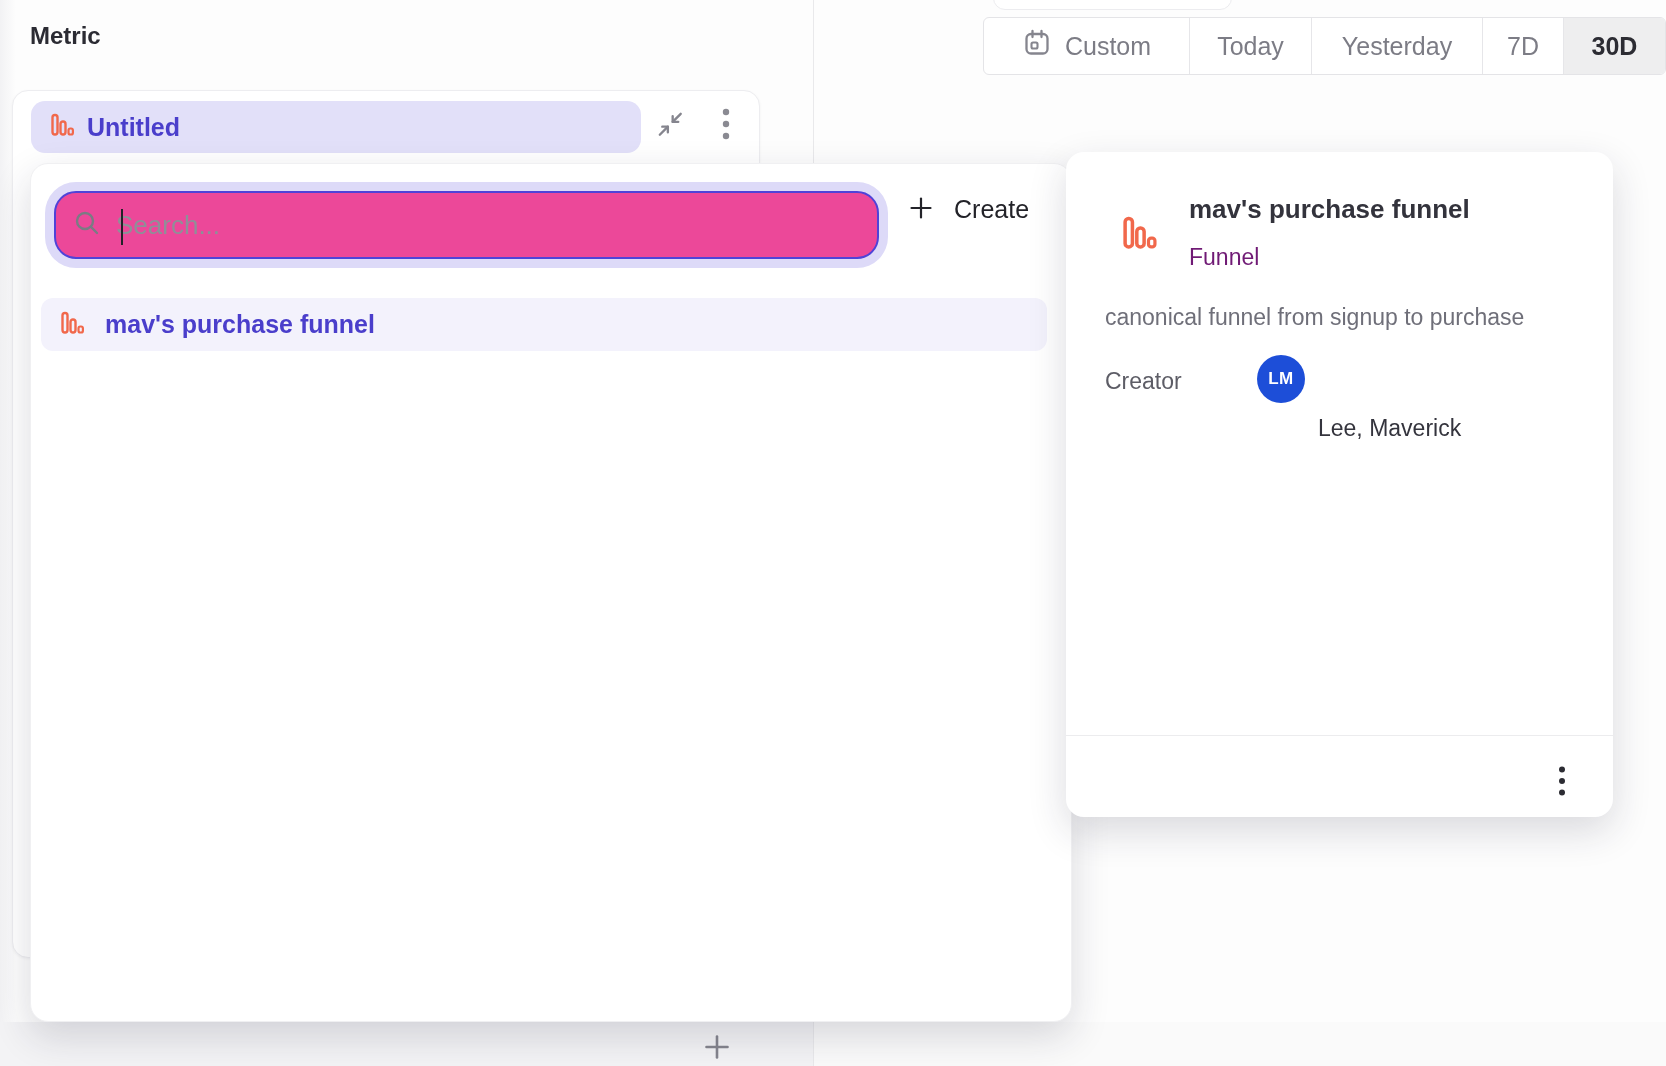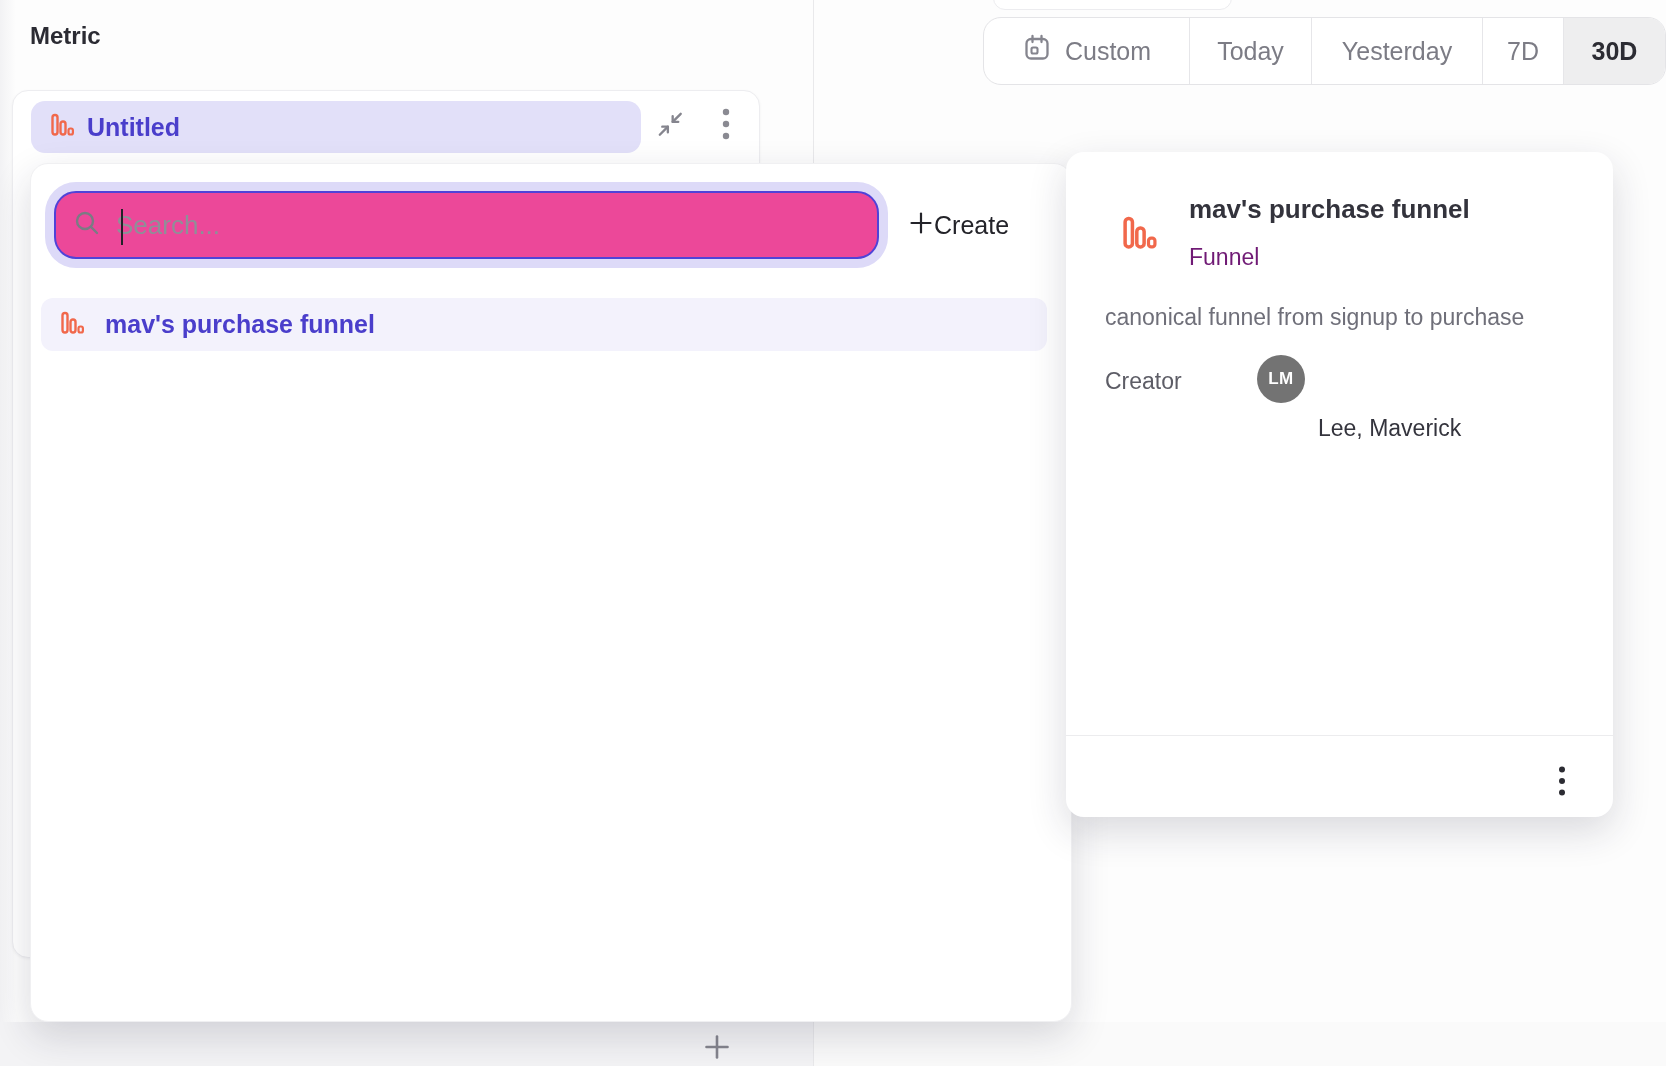--- a/index.html
+++ b/index.html
@@ -16,22 +16,22 @@
   .top-artifact{ position:absolute; left:993px; top:-14px; width:239px; height:24px;
     background:#ffffff; border:1px solid #ececef; border-radius:12px; z-index:1; }
 
   
   .metric-label{ position:absolute; left:30px; top:22px; font-size:24px; font-weight:700; color:#2b2b33; z-index:2; }
   .filter-label{ position:absolute; left:40px; top:974px; font-size:24px; font-weight:400; color:#55555e; z-index:2;text-align:center; }
   .filter-add{ position:absolute; left:698px; top:1030px; width:38px; height:38px; display:flex;
     align-items:center; justify-content:center; z-index:2; cursor:pointer; }
 
   
-  .date-control{ position:absolute; left:983px; top:17px; right:0; height:68px; background:#ffffff;
-    border:1px solid #e4e4e7; border-radius:18px; display:flex; overflow:hidden; z-index:2; }
+  .date-control{ position:absolute; left:983px; top:17px; right:0; height:58px; background:#ffffff;
+    border:1px solid #e4e4e7; border-radius:6px; display:flex; overflow:hidden; z-index:2; }
   .date-seg{ display:flex; align-items:center; justify-content:center; gap:13px; height:100%;
     border-right:1px solid #e6e6e9; color:#7c7c85; font-size:25px; cursor:pointer; white-space:nowrap; }
   .date-seg:last-child{ border-right:none; }
   .seg-custom{ width:206px; } .seg-today{ width:122px; } .seg-yesterday{ width:171px; }
   .seg-7d{ width:81px; } .seg-30d{ flex:1; min-width:100px; }
   .date-seg.selected{ background:#eeeeef; color:#2c2c33; font-weight:600; }
 
   
   .metric-card{ position:absolute; left:12px; top:90px; width:748px; height:868px; background:#ffffff;
     border:1px solid #ededf0; border-radius:16px; box-shadow:0 1px 3px rgba(20,20,40,.05); z-index:2; }
@@ -45,37 +45,37 @@
   
   .picker{ position:absolute; left:30px; top:163px; width:1042px; height:859px; background:#ffffff;
     border:1px solid #f0f0f2; border-radius:18px; box-shadow:0 14px 38px rgba(30,30,55,.16); z-index:20; }
   .search-wrap{ position:absolute; left:23px; top:27px; width:825px; height:68px; background:#ec4899;
     border:2px solid #4f43d8; border-radius:22px; box-shadow:0 0 0 9px #dddaf8; display:flex; align-items:center; }
   .search-wrap svg{ margin-left:16px; flex:none; }
   .search-input{ flex:1; height:100%; border:none; outline:none; background:transparent;
     font-family:"Liberation Sans", sans-serif; font-size:26px; color:#33333b; padding-left:14px; }
   .search-input::placeholder{ color:#8f8f98; opacity:1; }
   .caret{ position:absolute; left:65px; top:16px; width:2px; height:36px; background:#222228; }
-  .create-btn{ position:absolute; left:867px; top:31px; height:60px; display:flex; align-items:center;
-    gap:0; padding:0 10px; cursor:pointer; }
+  .create-btn{ position:absolute; left:867px; top:31px; height:60px; display:flex; align-items:flex-start;
+    gap:20px; padding:0 10px; cursor:pointer; }
   .create-btn .lbl{ font-size:25px; font-weight:500; color:#232329; }
   .result-item{ position:absolute; left:10px; top:134px; width:1006px; height:53px; background:#f3f2fc;
     border-radius:12px; display:flex; align-items:center; padding-left:18px; gap:20px; cursor:pointer; }
   .result-item .name{ font-size:25px; font-weight:600; color:#4a3ecb; }
 
   
   .detail-card{ position:absolute; left:1066px; top:152px; width:547px; height:665px; background:#ffffff;
     border-radius:18px; box-shadow:0 14px 38px rgba(30,30,55,.16); z-index:30; }
   .detail-icon{ position:absolute; left:54px; top:62px; }
   .detail-title{ position:absolute; left:123px; top:42px; font-size:26px; font-weight:700; color:#33333c; }
   .detail-type{ position:absolute; left:123px; top:92px; font-size:23px; color:#701a75; }
   .detail-desc{ position:absolute; left:39px; top:152px; width:470px; font-size:23px; color:#6f6f79; }
   .creator-label{ position:absolute; left:39px; top:216px; font-size:23px; color:#5d5d66; }
   .avatar{ position:absolute; left:191px; top:203px; width:48px; height:48px; border-radius:50%;
-    background:#737373; color:#ffffff; font-size:17px; font-weight:700; display:flex; align-items:center; justify-content:center; letter-spacing:.5px; }
+    background:#1d4ed8; color:#ffffff; font-size:17px; font-weight:700; display:flex; align-items:center; justify-content:center; letter-spacing:.5px; }
   .creator-name{ position:absolute; left:252px; top:216px; font-size:23px; color:#34343d;margin-top:47px; }
   .detail-divider{ position:absolute; left:0; top:583px; width:100%; height:1px; background:#ececee; }
   .detail-kebab-btn{ position:absolute; right:28px; top:608px; width:46px; height:46px;
     display:flex; align-items:center; justify-content:center; cursor:pointer; }
 </style>
 </head>
 <body>
 
 <div class="canvas">
 

